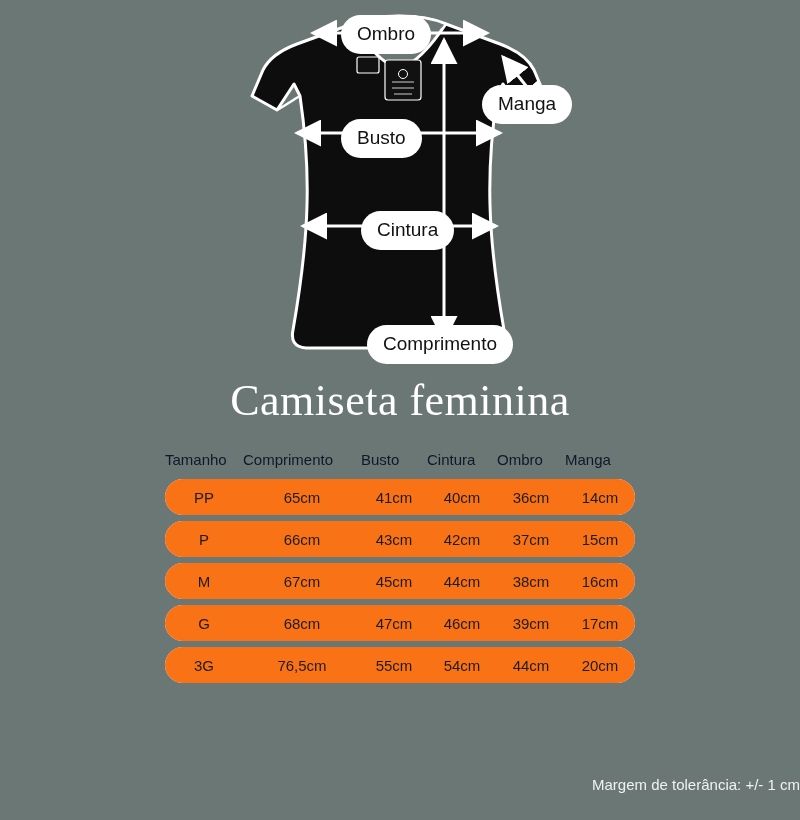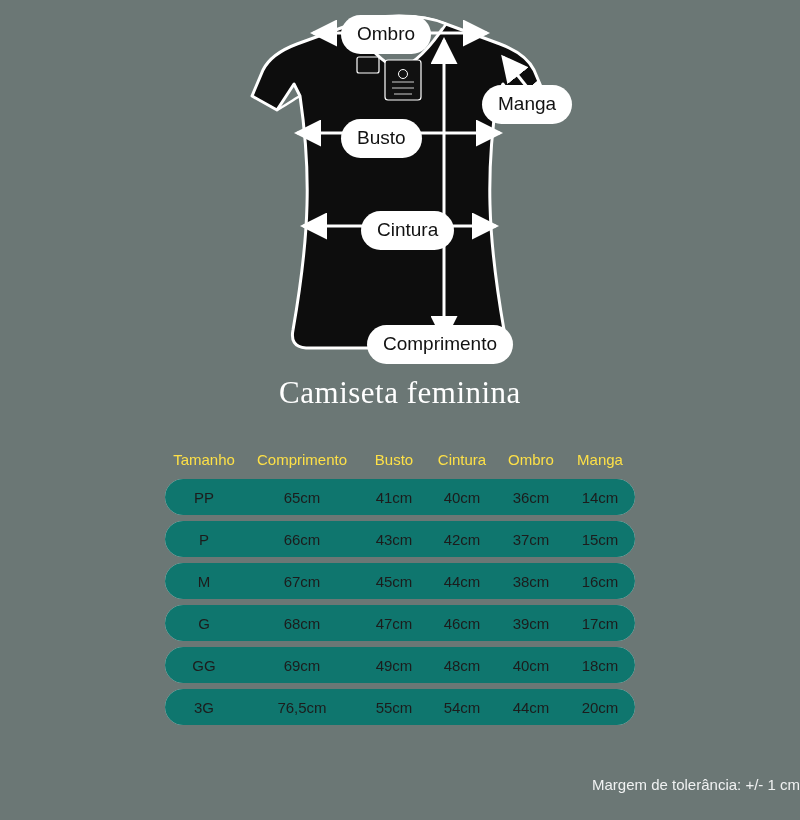--- a/index.html
+++ b/index.html
@@ -50,58 +50,58 @@
 
   
   #title {
     position: absolute;
     left: 0;
     top: 375px;
     width: 800px;
     text-align: center;
     color: #ffffff;
     font-family: "Liberation Serif", serif;
-    font-size: 31px;
+    font-size: 44px;
     letter-spacing: 0.5px;
   }
 
   
   #table-wrap {
     position: absolute;
     left: 0;
     top: 445px;
     width: 800px;
   }
   table {
     border-collapse: separate;
     border-spacing: 0 6px;
     width: 470px;
     margin: 0 auto;
     table-layout: fixed;
   }
   thead th {
-    color: #fde047;
+    color: #0f172a;
     font-weight: normal;
     font-size: 15px;
     padding: 0 0 5px 0;
-    text-align: center;
+    text-align: left;
     font-family: "Liberation Sans", sans-serif;
   }
   th.c-tamanho     { width: 78px; }
   th.c-comprimento { width: 118px; }
   th.c-busto       { width: 66px; }
   th.c-cintura     { width: 70px; }
   th.c-ombro       { width: 68px; }
   th.c-manga       { width: 70px; }
 
   tbody tr {
     background: #eef1f0;
   }
   tbody td {
-    background: #0f766e;
+    background: #f97316;
     color: #1c1c1c;
     font-size: 15px;
     text-align: center;
     height: 36px;
     padding: 0;
   }
   tbody td:first-child {
     border-top-left-radius: 18px;
     border-bottom-left-radius: 18px;
   }
@@ -237,28 +237,20 @@
       </tr>
       <tr>
         <td>G</td>
         <td>68cm</td>
         <td>47cm</td>
         <td>46cm</td>
         <td>39cm</td>
         <td>17cm</td>
       </tr>
       <tr>
-        <td>GG</td>
-        <td>69cm</td>
-        <td>49cm</td>
-        <td>48cm</td>
-        <td>40cm</td>
-        <td>18cm</td>
-      </tr>
-      <tr>
         <td>3G</td>
         <td>76,5cm</td>
         <td>55cm</td>
         <td>54cm</td>
         <td>44cm</td>
         <td>20cm</td>
       </tr>
     </tbody>
   </table>
 </div>

